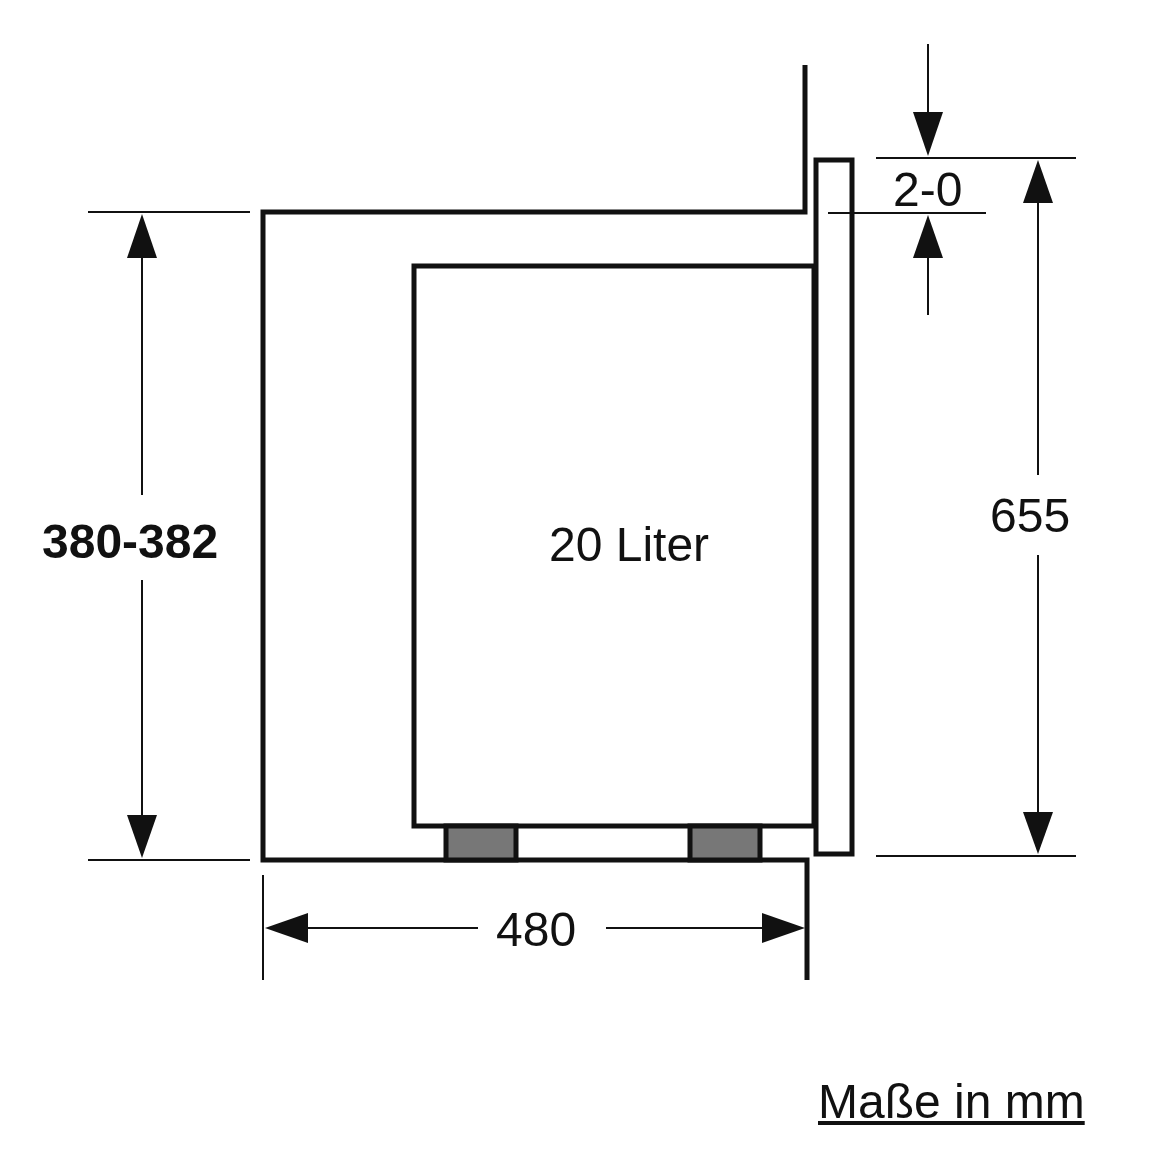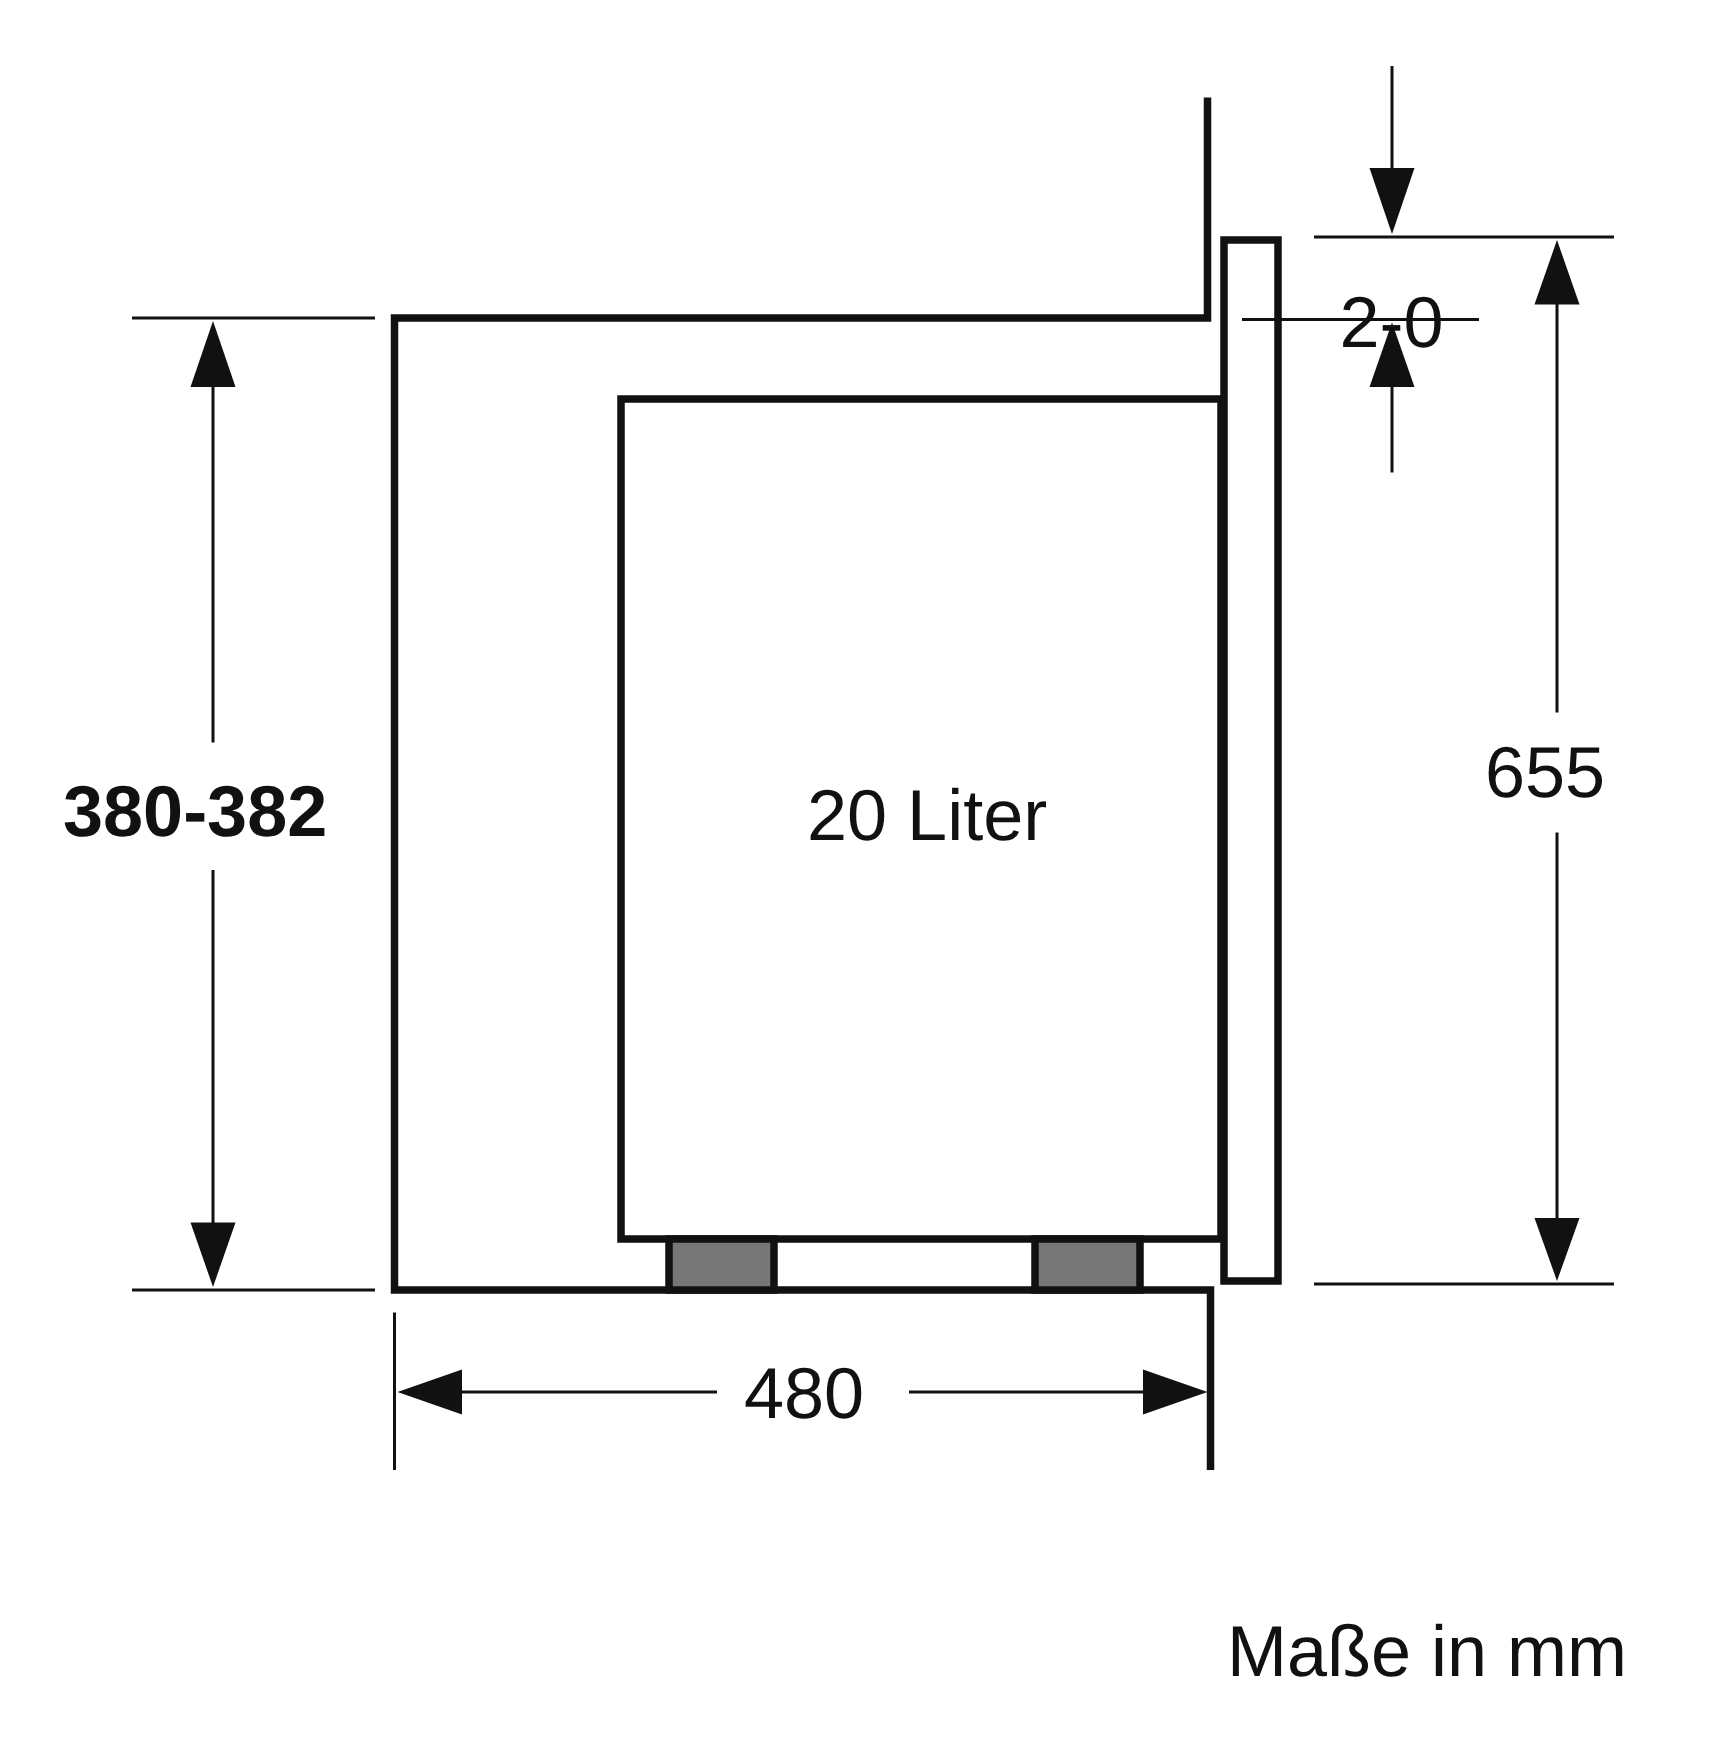--- a/index.html
+++ b/index.html
@@ -50,15 +50,15 @@
     <polygon points="928,156 913,112 943,112"></polygon>
     <polygon points="928,215 913,258 943,258"></polygon>
     <polygon points="265,928 308,913 308,943"></polygon>
     <polygon points="805,928 762,913 762,943"></polygon>
   </g>
 </svg>
 
 <div class="lbl big" style="left:42px;top:518px;font-weight:bold;">380-382</div>
 <div class="lbl big" style="left:990px;top:492px;">655</div>
 <div class="lbl big" style="left:496px;top:906px;">480</div>
-<div class="lbl big" style="left:893px;top:166px;background:transparent;margin-top:26px;">2-0</div>
-<div class="lbl big" style="left:538px;top:521px;background:transparent;">20 Liter</div>
-<div class="lbl big" style="left:818px;top:1078px;">Maße in mm</div>
+<div class="lbl big" style="left:893px;top:166px;background:transparent;">2-0</div>
+<div class="lbl big" style="left:549px;top:521px;background:transparent;">20 Liter</div>
+<div class="lbl big" style="left:818px;top:1078px;text-decoration:underline;">Maße in mm</div>
 
 </body></html>

